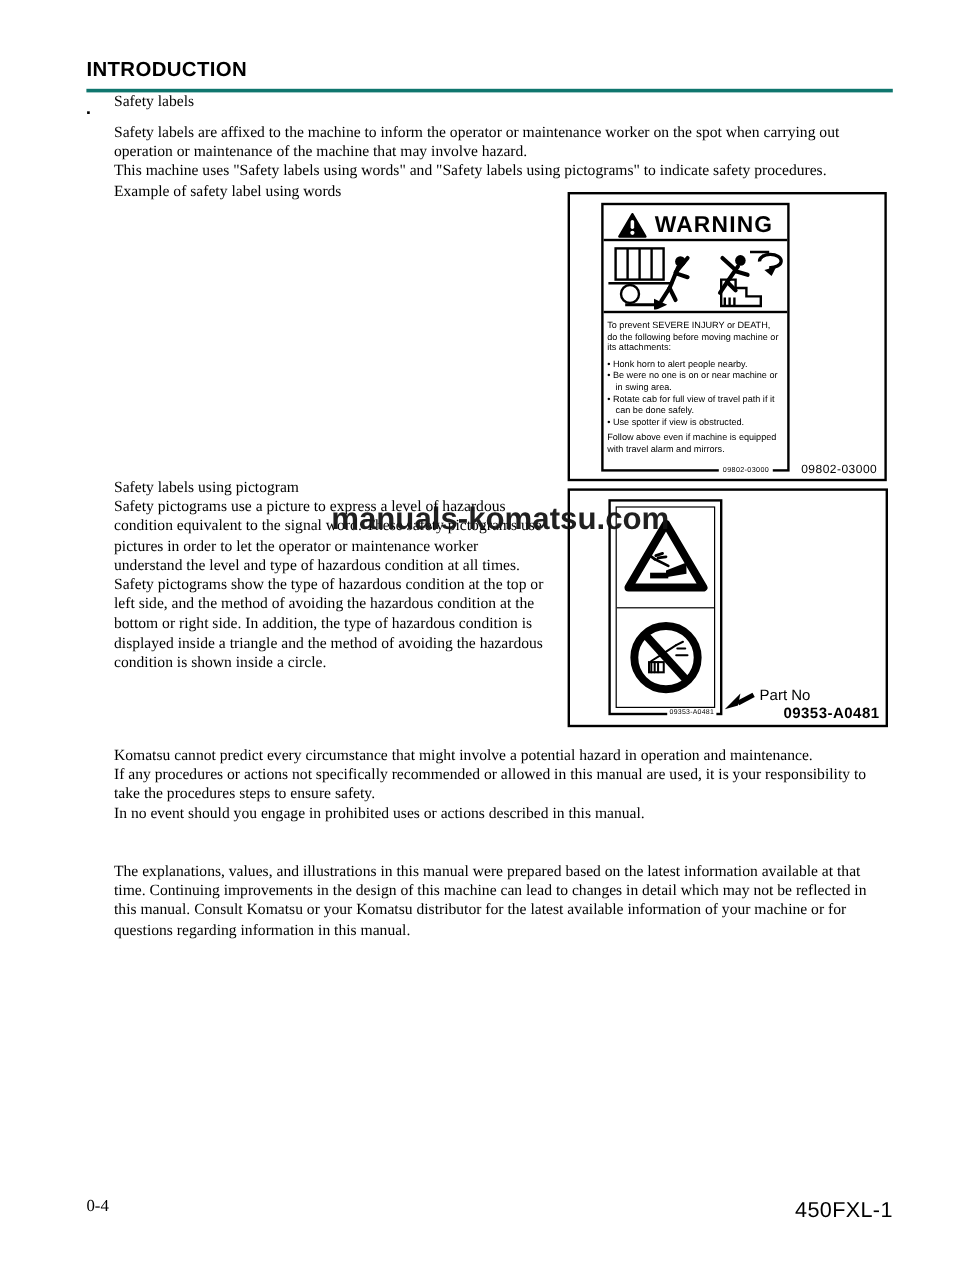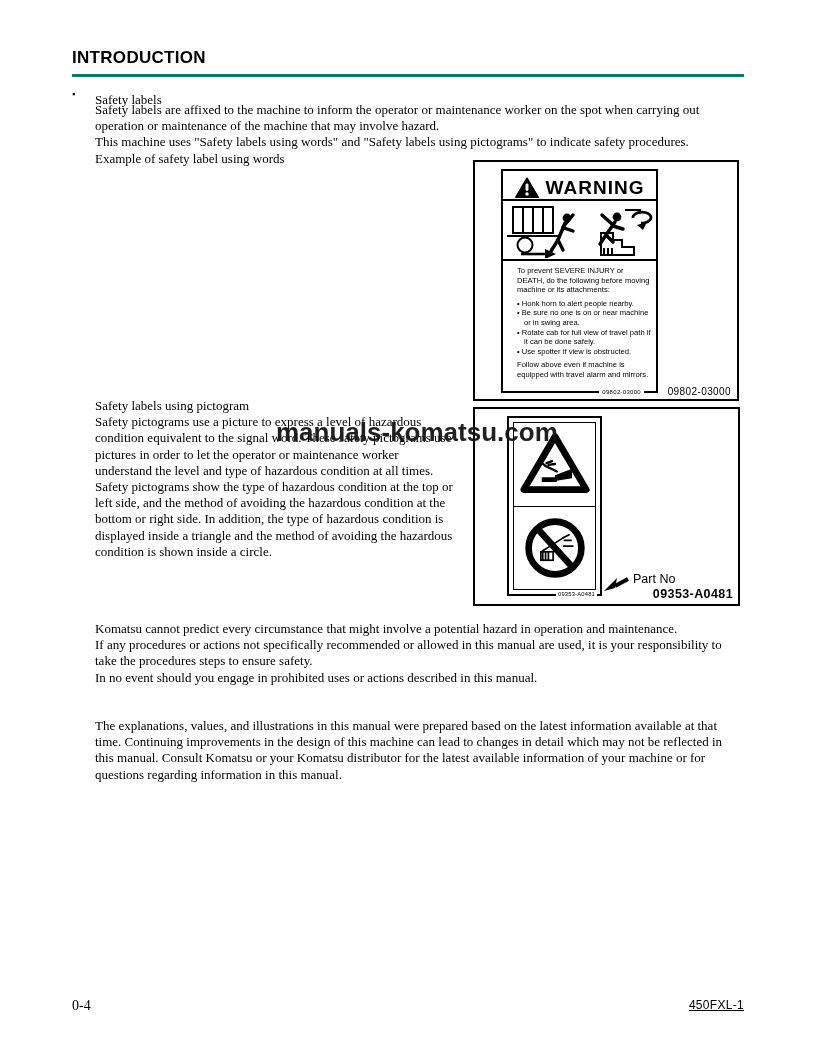--- a/index.html
+++ b/index.html
@@ -15,21 +15,21 @@
   .page-title {
     left:72px; top:48px; width:672px;
     font-family:"Liberation Sans", sans-serif;
     font-size:17px; font-weight:bold; letter-spacing:0.3px;
     border-bottom:3px solid #0f766e; padding-bottom:6px;
   }
 
   
   .body-text { font-size:13px; line-height:16.2px; }
   .bullet-marker { left:72px; top:89px; font-size:9px; font-family:"Liberation Sans", sans-serif; }
-  .bullet-title { left:95px; top:92px; }
+  .bullet-title { left:95px; top:76px; }
   .intro-lines { left:95px; top:102px; width:655px; }
   .picto-text { left:95px; top:398px; width:378px; }
   .notes-lines { left:95px; top:621px; width:656px; }
   .closing-lines { left:95px; top:718px; width:656px; }
 
   
   .watermark {
     left:276px; top:417px; z-index:30;
     font-family:"Liberation Sans", sans-serif;
     font-size:26px; font-weight:bold; color:#151515; opacity:0.95;
@@ -39,21 +39,21 @@
   
   .warning-figure { left:473px; top:160px; width:266px; height:241px; border:2.5px solid #000; }
   .warning-label { position:absolute; left:26px; top:7px; width:157px; height:224px; border:2.5px solid #000; background:#fff; }
   .wl-title {
     height:30px; border-bottom:2.5px solid #000;
     display:flex; align-items:flex-end; justify-content:center; gap:7px;
     font-family:"Liberation Sans", sans-serif; font-size:19px; font-weight:bold; letter-spacing:1px;
   }
   .wl-picto { height:60px; border-bottom:2px solid #000; display:flex; align-items:center; justify-content:center; }
   .wl-text {
-    padding:5px 5px 2px 14px;
+    padding:5px 5px 2px 3px;
     font-family:"Liberation Sans", sans-serif; font-size:7.6px; line-height:9.6px;
   }
   .wl-intro { margin-bottom:4px; }
   .wl-bullets div { padding-left:7px; text-indent:-7px; }
   .wl-bullets div::before { content:"\2022\00a0"; }
   .wl-note { margin-top:4px; }
   .wl-tiny-no {
     position:absolute; right:12px; bottom:-4px; background:#fff; padding:0 3px;
     font-family:"Liberation Sans", sans-serif; font-size:6px; letter-spacing:0.3px;
   }
@@ -77,21 +77,21 @@
     position:absolute; left:158px; top:163px;
     font-family:"Liberation Sans", sans-serif; font-size:12.5px;
   }
   .picto-part-no {
     position:absolute; right:5px; bottom:3px;
     font-family:"Liberation Sans", sans-serif; font-size:12.5px; font-weight:bold; letter-spacing:0.4px;
   }
 
   
   .footer-page { left:72px; top:998px; font-family:Liberation Serif, serif; font-size:14px; }
-  .footer-model { right:72px; top:998px; font-family:"Liberation Sans", sans-serif; font-size:12px; letter-spacing:0.3px;text-decoration:underline; }
+  .footer-model { right:72px; top:998px; font-family:"Liberation Sans", sans-serif; font-size:18px; letter-spacing:0.3px; }
 
   svg { display:block; }
 </style>
 </head>
 <body>
 
 <div class="page">
 
   <div class="abs page-title">INTRODUCTION</div>
 
@@ -152,21 +152,21 @@
           </g>
           <circle cx="112" cy="15" r="4.4" fill="#000"></circle>
           <path d="M128,16 a9,5.5 0 1 1 8,5" stroke="#000" stroke-width="2.8" fill="none"></path>
           <polygon points="132,23 142,20 138,28" fill="#000"></polygon>
         </svg>
       </div>
       <div class="wl-text">
         <div class="wl-intro">To prevent SEVERE INJURY or DEATH, do the following before moving machine or its attachments:</div>
         <div class="wl-bullets">
             <div>Honk horn to alert people nearby.</div>
-            <div>Be sure no one is on or near machine or in swing area.</div>
+            <div>Be were no one is on or near machine or in swing area.</div>
             <div>Rotate cab for full view of travel path if it can be done safely.</div>
             <div>Use spotter if view is obstructed.</div>
           </div>
         <div class="wl-note">Follow above even if machine is equipped with travel alarm and mirrors.</div>
       </div>
       <div class="wl-tiny-no">09802-03000</div>
     </div>
     <div class="fig-part-no">09802-03000</div>
   </div>
 

